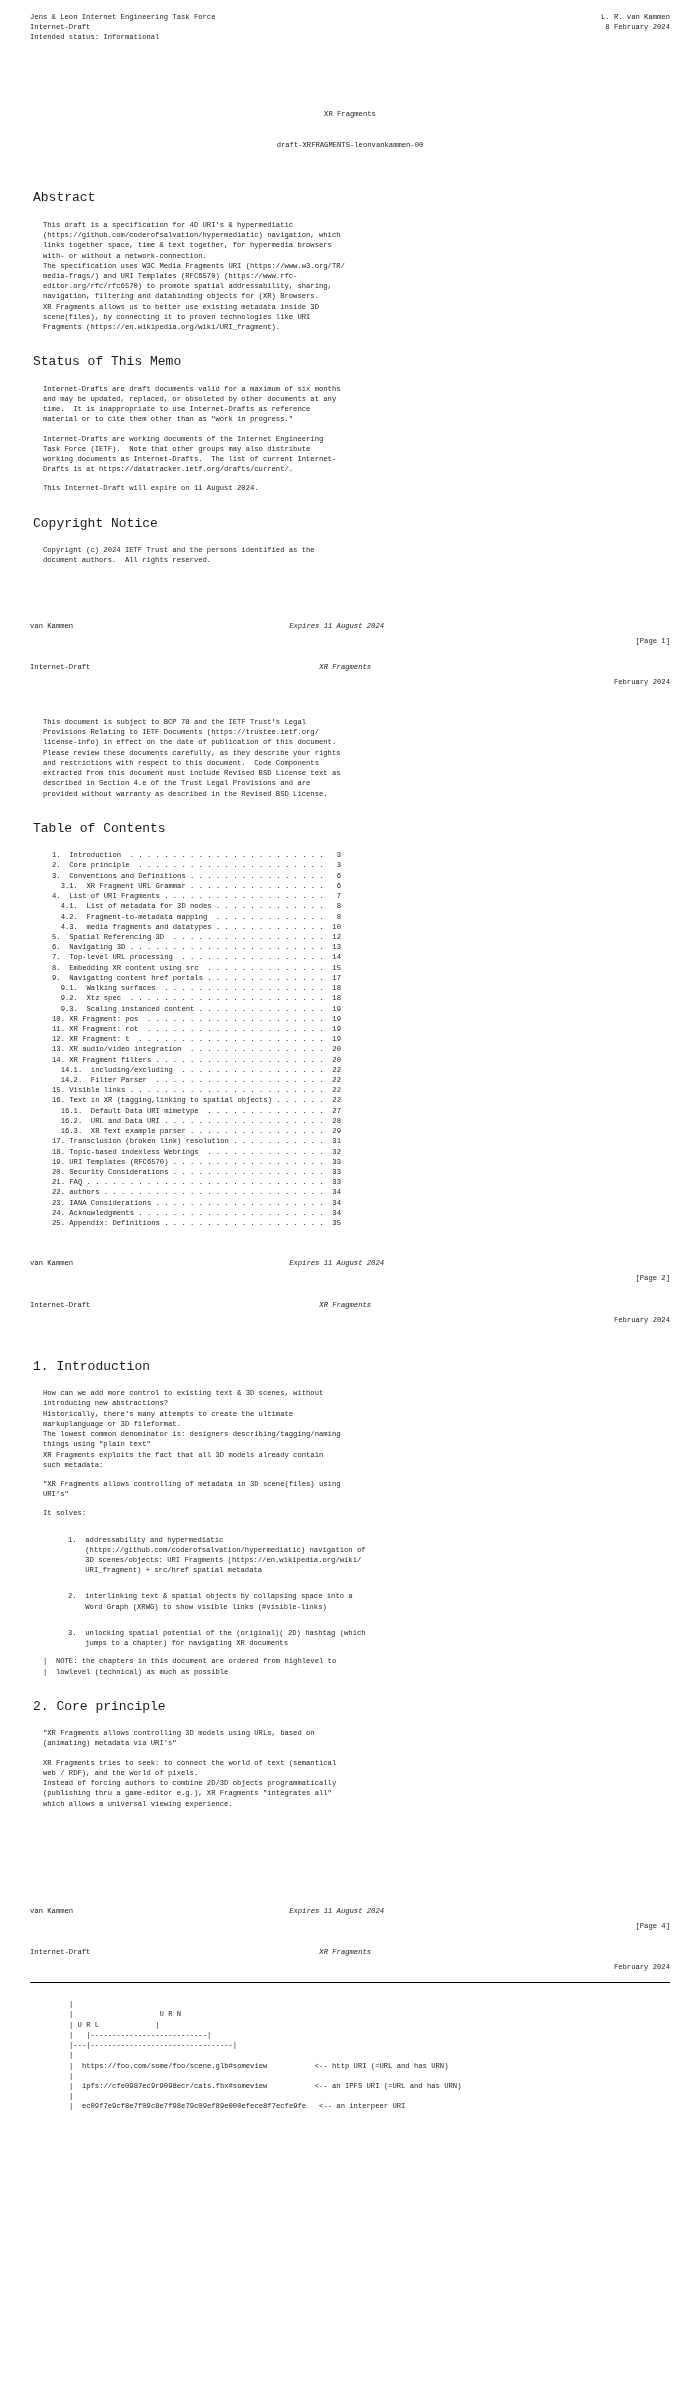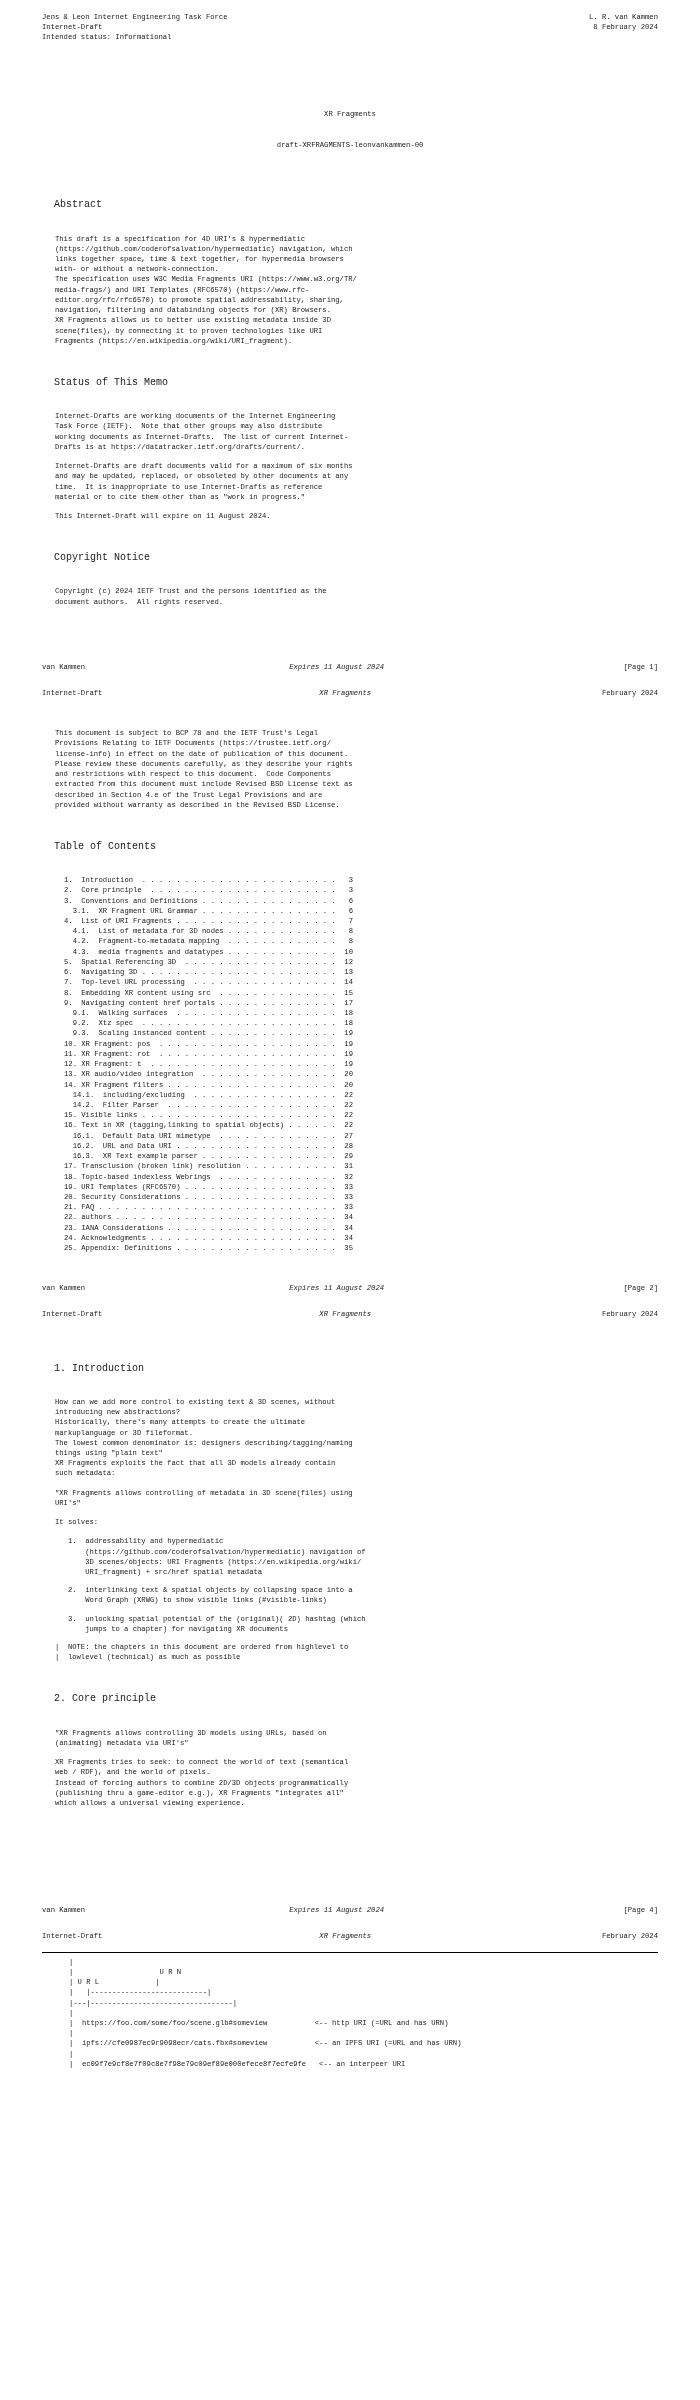--- a/index.html
+++ b/index.html
@@ -10,60 +10,60 @@
   body {
     width: 700px;
     font-family: "Liberation Mono", "DejaVu Sans Mono", monospace;
     font-size: 7.2px;
     line-height: 1.42;
     color: #1a1a1a;
   }
   .page {
     width: 700px;
     box-sizing: border-box;
-    padding: 0 42px;
+    padding: 0 30px;
   }
   pre, .mono {
     font-family: "Liberation Mono", "DejaVu Sans Mono", monospace;
     font-size: 7.2px;
     line-height: 1.42;
-    margin: 4px;
+    margin: 16px;
     white-space: pre-wrap;
   }
   .hdr-row {
     display: flex;
     justify-content: space-between;
     white-space: pre;
   }
   .hdr-left { white-space: pre; }
   .hdr-right { white-space: pre; text-align: left; }
   .spacer-lg { height: 30px; }
   .spacer-md { height: 16px; }
   .spacer-sm { height: 9px; }
   .title-block {
     text-align: center;
     white-space: pre;
   }
-  .sec-title { margin: 12px; font-weight: normal; font-size: 10px; }
+  .sec-title { margin: 3px; font-weight: normal; font-size: 13px; }
   .para-flush {
     margin: 0 0 9px 0;
     white-space: pre-wrap;
   }
   .toc-list { padding-left: 22px; }
   .toc-line {
     display: block;
     white-space: pre;
   }
   .foot-row {
     display: flex;
     justify-content: center;
     white-space: pre;
   }
   .foot-center { flex: 1; text-align: center; font-style: italic; }
-  .foot-right { text-align: right; min-width: 70px; }
+  .foot-right { text-align: right; min-width: 70px; margin-top: 15px; }
   .numlist { padding-left: 22px; }
   .numitem { white-space: pre-wrap; margin-bottom: 8px; }
   .artwork {
     white-space: pre;
     font-size: 7.2px;
     line-height: 1.42;
     padding-left: 10px;
   }
   .rule {
     border: 0;
@@ -114,28 +114,28 @@
    editor.org/rfc/rfc6570) to promote spatial addressability, sharing,
    navigation, filtering and databinding objects for (XR) Browsers.
    XR Fragments allows us to better use existing metadata inside 3D
    scene(files), by connecting it to proven technologies like URI
    Fragments (https://en.wikipedia.org/wiki/URI_fragment).</pre>
 
   <div class="spacer-sm"></div>
 
   <h2 class="sec-title">Status of This Memo</h2>
   <div class="spacer-sm"></div>
+  <pre class="para-flush">   Internet-Drafts are draft documents valid for a maximum of six months
+   and may be updated, replaced, or obsoleted by other documents at any
+   time.  It is inappropriate to use Internet-Drafts as reference
+   material or to cite them other than as "work in progress."</pre>
   <pre class="para-flush">   Internet-Drafts are working documents of the Internet Engineering
    Task Force (IETF).  Note that other groups may also distribute
    working documents as Internet-Drafts.  The list of current Internet-
    Drafts is at https://datatracker.ietf.org/drafts/current/.</pre>
-  <pre class="para-flush">   Internet-Drafts are draft documents valid for a maximum of six months
-   and may be updated, replaced, or obsoleted by other documents at any
-   time.  It is inappropriate to use Internet-Drafts as reference
-   material or to cite them other than as "work in progress."</pre>
   <pre class="para-flush">   This Internet-Draft will expire on 11 August 2024.</pre>
 
   <div class="spacer-sm"></div>
 
   <h2 class="sec-title">Copyright Notice</h2>
   <div class="spacer-sm"></div>
   <pre class="para-flush">   Copyright (c) 2024 IETF Trust and the persons identified as the
    document authors.  All rights reserved.</pre>
 
   <div style="height:46px"></div>

